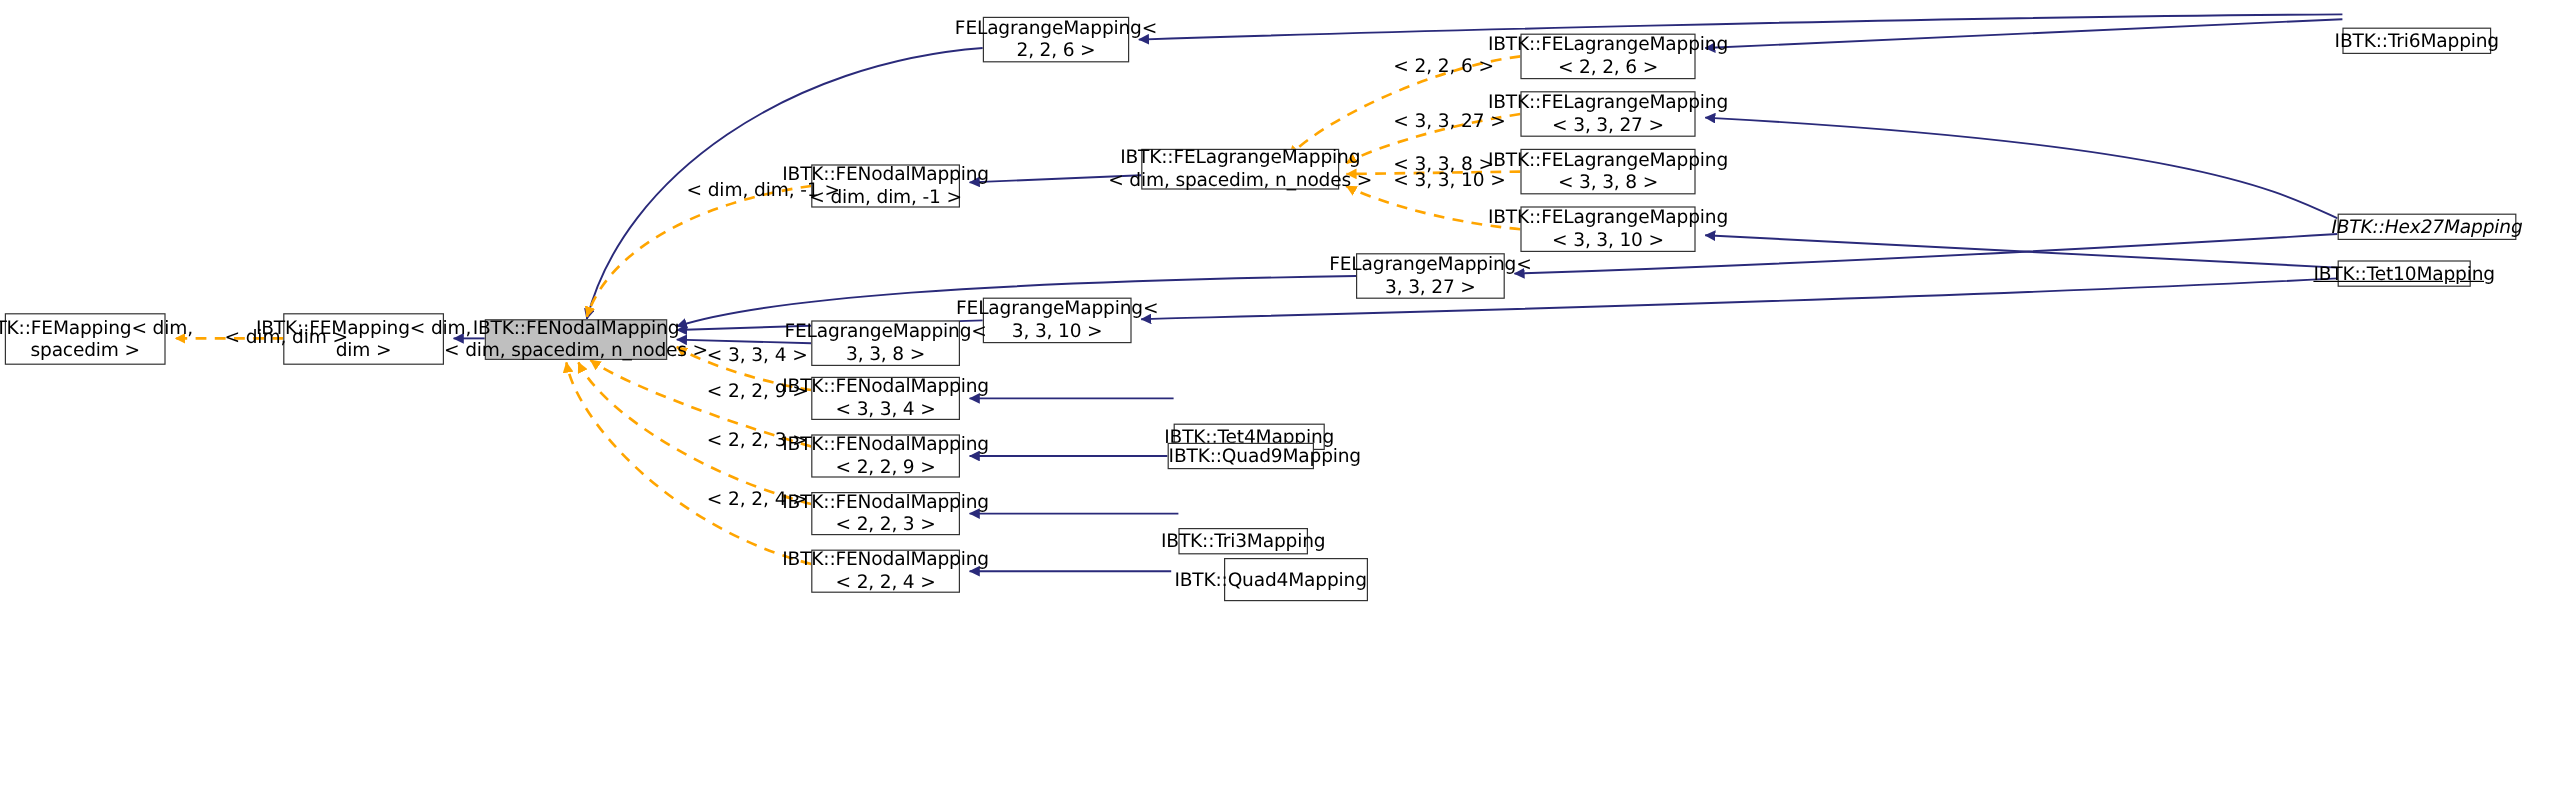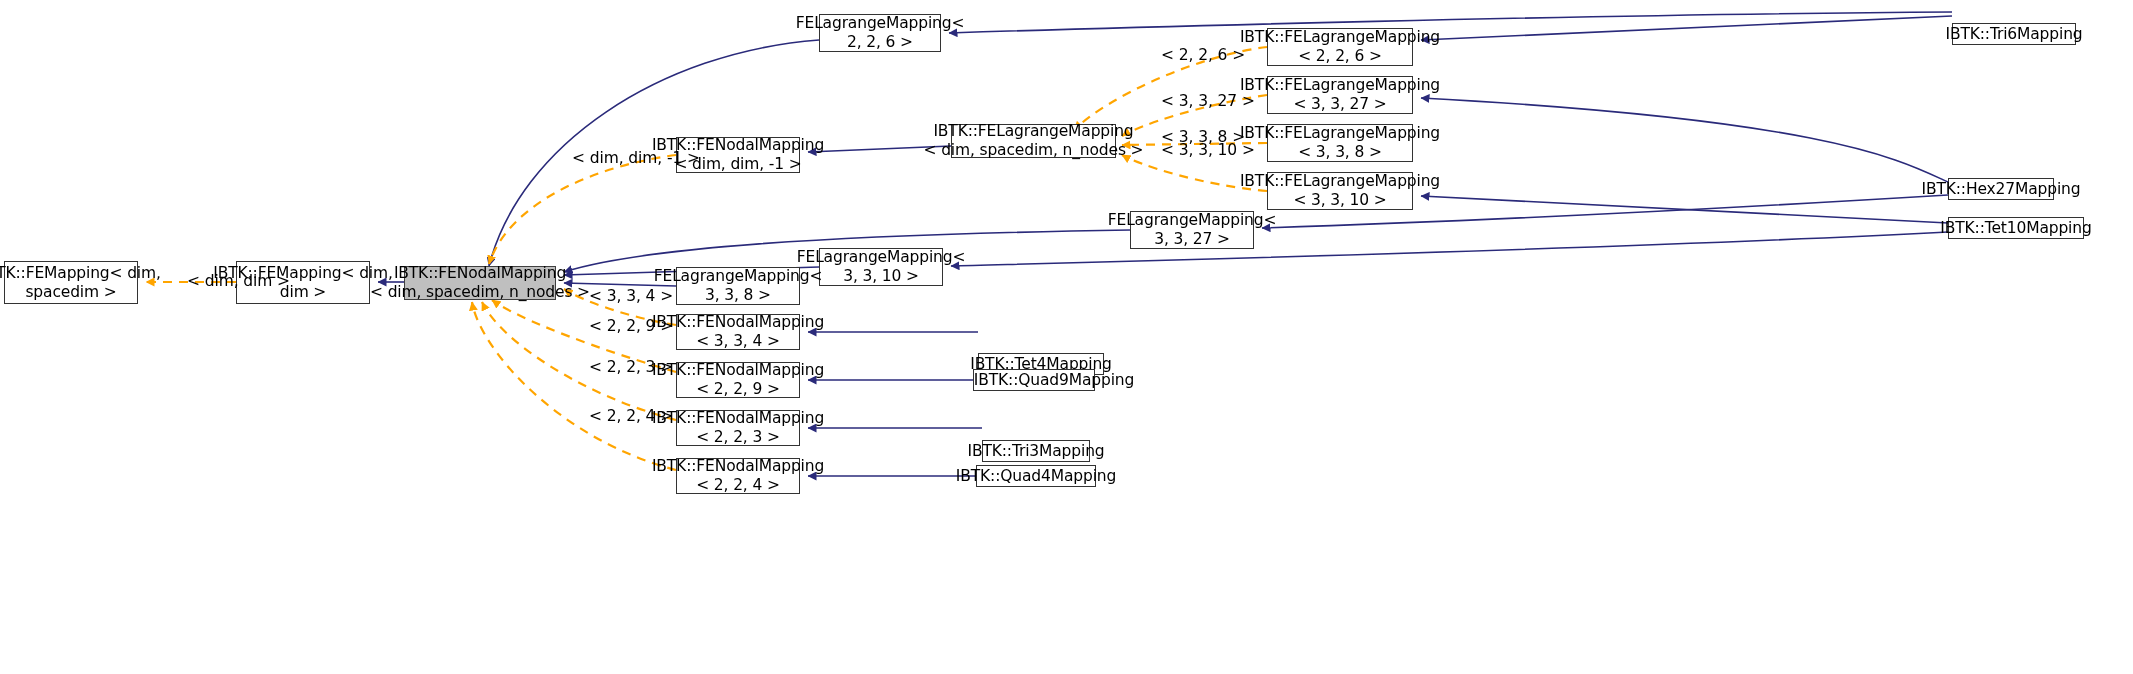--- a/index.html
+++ b/index.html
@@ -107,26 +107,26 @@
       <div class="node" style="left: 676px; top: 267px; width: 124px; height: 38px;"><span class="l1">FELagrangeMapping&lt;</span><span class="l2">3, 3, 8 &gt;</span></div>
       <div class="node" style="left: 1267px; top: 28px; width: 146px; height: 38px;"><span class="l1">IBTK::FELagrangeMapping</span><span class="l2">&lt; 2, 2, 6 &gt;</span></div>
       <div class="node" style="left: 1267px; top: 76px; width: 146px; height: 38px;"><span class="l1">IBTK::FELagrangeMapping</span><span class="l2">&lt; 3, 3, 27 &gt;</span></div>
       <div class="node" style="left: 1267px; top: 124px; width: 146px; height: 38px;"><span class="l1">IBTK::FELagrangeMapping</span><span class="l2">&lt; 3, 3, 8 &gt;</span></div>
       <div class="node" style="left: 1267px; top: 172px; width: 146px; height: 38px;"><span class="l1">IBTK::FELagrangeMapping</span><span class="l2">&lt; 3, 3, 10 &gt;</span></div>
       <div class="node" style="left: 676px; top: 314px; width: 124px; height: 36px;"><span class="l1">IBTK::FENodalMapping</span><span class="l2">&lt; 3, 3, 4 &gt;</span></div>
       <div class="node" style="left: 676px; top: 362px; width: 124px; height: 36px;"><span class="l1">IBTK::FENodalMapping</span><span class="l2">&lt; 2, 2, 9 &gt;</span></div>
       <div class="node" style="left: 676px; top: 410px; width: 124px; height: 36px;"><span class="l1">IBTK::FENodalMapping</span><span class="l2">&lt; 2, 2, 3 &gt;</span></div>
       <div class="node" style="left: 676px; top: 458px; width: 124px; height: 36px;"><span class="l1">IBTK::FENodalMapping</span><span class="l2">&lt; 2, 2, 4 &gt;</span></div>
       <div class="node" style="left: 1952px; top: 3px; width: 124px; height: 22px; margin-top: 20px;"><span class="l1">IBTK::Tri6Mapping</span></div>
-      <div class="node" style="left: 1948px; top: 178px; width: 106px; height: 22px;"><span class="l1">IBTK::Hex27Mapping</span></div>
-      <div class="node" style="left: 1948px; top: 217px; width: 136px; height: 22px;"><span class="l1">IBTK::Tet10Mapping</span></div>
+      <div class="node" style="left: 1948px; top: 178px; width: 149px; height: 22px; font-style: italic;"><span class="l1">IBTK::Hex27Mapping</span></div>
+      <div class="node" style="left: 1948px; top: 217px; width: 111px; height: 22px; text-decoration: underline;"><span class="l1">IBTK::Tet10Mapping</span></div>
       <div class="node" style="left: 978px; top: 321px; width: 126px; height: 22px; margin-top: 32px;"><span class="l1">IBTK::Tet4Mapping</span></div>
       <div class="node" style="left: 973px; top: 369px; width: 122px; height: 22px; padding-left: 40px;"><span class="l1">IBTK::Quad9Mapping</span></div>
       <div class="node" style="left: 982px; top: 417px; width: 108px; height: 22px; margin-top: 23px;"><span class="l1">IBTK::Tri3Mapping</span></div>
-      <div class="node" style="left: 976px; top: 465px; width: 120px; height: 22px;"><span class="l1">IBTK::Quad4Mapping</span></div>
+      <div class="node" style="left: 1020px; top: 465px; width: 120px; height: 36px; align-items: flex-end;"><span class="l1">IBTK::Quad4Mapping</span></div>
     </div>
   <div id="labels-layer">
       <div class="edge-label" style="left: 151px; top: 272px; padding-left: 36px;">&lt; dim, dim &gt;</div>
       <div class="edge-label" style="left: 572px; top: 149px;">&lt; dim, dim, -1 &gt;</div>
       <div class="edge-label" style="left: 589px; top: 287px;">&lt; 3, 3, 4 &gt;</div>
       <div class="edge-label" style="left: 589px; top: 317px;">&lt; 2, 2, 9 &gt;</div>
       <div class="edge-label" style="left: 589px; top: 358px;">&lt; 2, 2, 3 &gt;</div>
       <div class="edge-label" style="left: 589px; top: 407px;">&lt; 2, 2, 4 &gt;</div>
       <div class="edge-label" style="left: 1161px; top: 46px;">&lt; 2, 2, 6 &gt;</div>
       <div class="edge-label" style="left: 1161px; top: 92px;">&lt; 3, 3, 27 &gt;</div>

